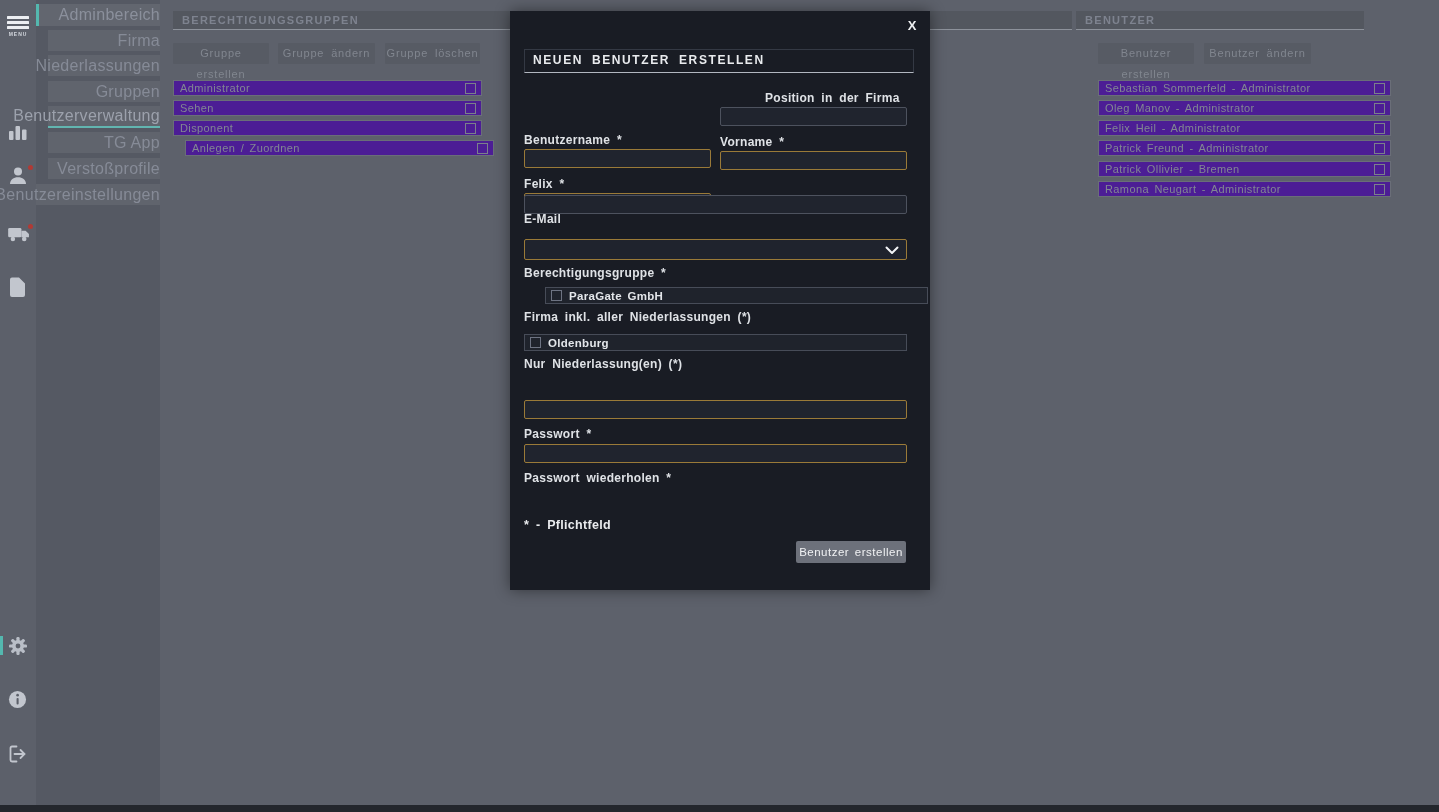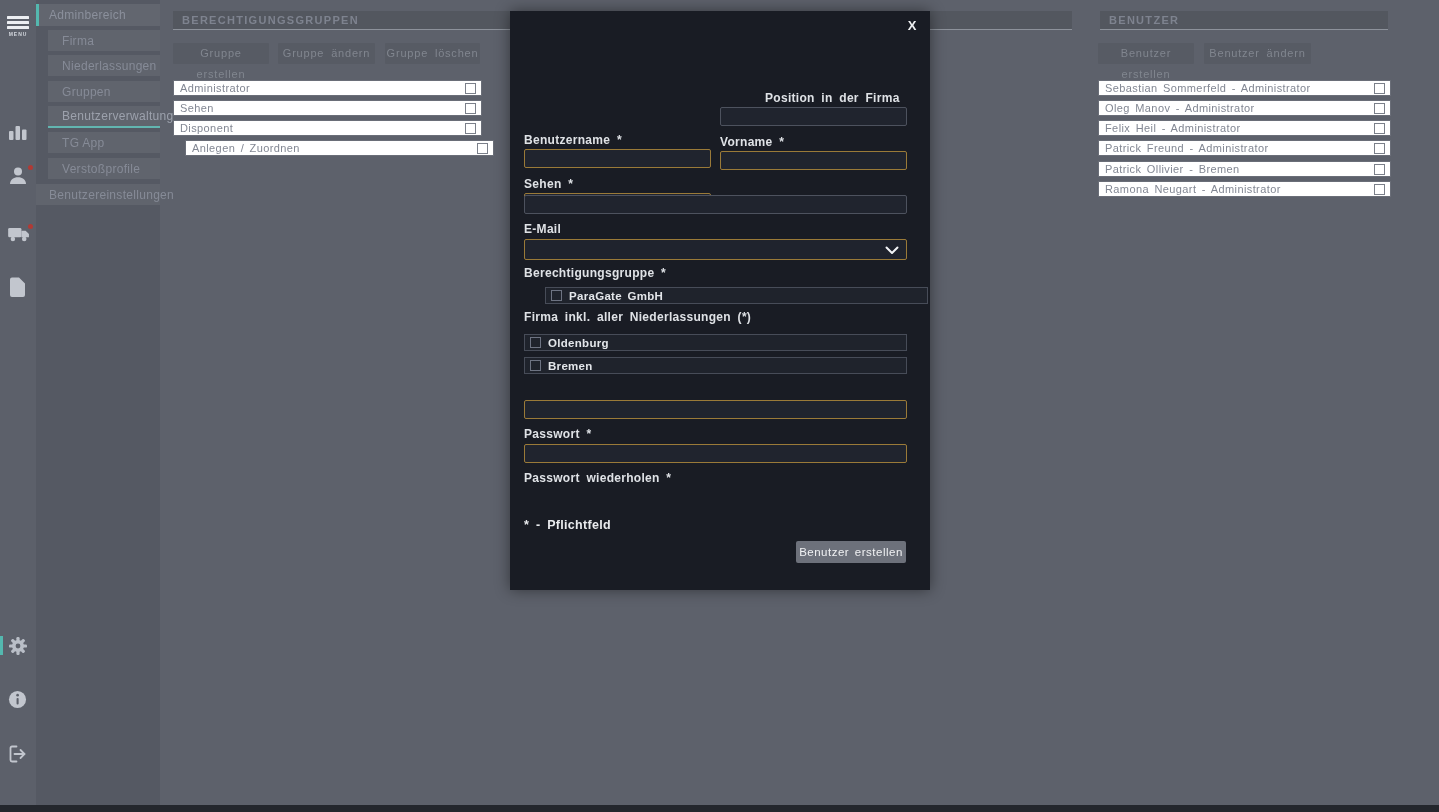--- a/index.html
+++ b/index.html
@@ -16,33 +16,33 @@
   .rail { left:0; top:0; width:36px; height:812px; background:#5c606a; }
   .rail-btn { position:absolute; left:8px; width:22px; height:22px; cursor:pointer; }
   .menu-btn { position:absolute; left:7px; top:16px; width:22px; }
   .menu-btn .bar { width:22px; height:3px; background:#eceef2; margin-bottom:2px; border-radius:0.5px; }
   .menu-label { font-size:5px; font-weight:bold; color:#d3d7de; letter-spacing:1px; text-align:center; margin-top:1px; }
   .badge { position:absolute; width:5px; height:5px; border-radius:50%; background:#b03a35; }
   .teal-ind { position:absolute; left:0; width:3px; background:#54b8af; }
 
   
   .nav-col { left:36px; top:0; width:124px; height:812px; background:#555963; }
-  .nav-item { position:absolute; background:#60646d; color:#868b97; font-size:12px;
-    letter-spacing:0.3px; display:flex; align-items:center; cursor:pointer; }
+  .nav-item { position:absolute; background:#60646d; color:#868b97; font-size:16px;
+    letter-spacing:0.3px; display:flex; align-items:center; cursor:pointer;justify-content:flex-end; }
   .nav-root { left:0; width:124px; padding-left:13px; }
   .nav-sub  { left:12px; width:112px; padding-left:14px; }
   .nav-item.section-active { background:#62666f; border-left:3px solid #54b8af; padding-left:10px; color:#8b909c; }
   .nav-item.current { border-bottom:2px solid #62b5b0; color:#9ca1ac; }
 
   
   .panel-header { position:absolute; height:19px; background:#53575f; border-bottom:1px solid #8d929b;
     color:#7e838f; font-size:11px; font-weight:bold; letter-spacing:1.3px; line-height:18px; padding-left:9px; }
   .panel-btn { position:absolute; top:43px; height:21px; background:#575b64; border-radius:1px;
     color:#81868f; font-size:11px; letter-spacing:0.8px; word-spacing:3px; text-align:center; line-height:21px; cursor:pointer; }
-  .lrow { position:absolute; height:16px; background:#ffffff; border:1px solid #6a6e78;
+  .lrow { position:absolute; height:16px; background:#4c1d95; border:1px solid #6a6e78;
     color:#82holder; color:#828793; font-size:11px; line-height:14px; letter-spacing:0.4px; word-spacing:2px; padding-left:6px; cursor:pointer; }
   .lrow .cb { position:absolute; right:5px; top:2px; width:11px; height:11px; border:1px solid #7b808a; }
 
   .bottom-strip { left:0; top:805px; width:1439px; height:7px; background:#24272d; }
 
   
   .modal { left:510px; top:11px; width:420px; height:579px; background:#191c24; box-shadow:0 0 14px rgba(0,0,0,0.45); }
   .modal * { position:absolute; }
   .m-close { right:13px; top:7px; color:#eef0f2; font-size:13px; font-weight:bold; cursor:pointer; letter-spacing:0.5px; }
   .m-title { left:14px; top:38px; width:390px; height:24px; border:1px solid #343944; border-bottom:1px solid #b2b7c0;
@@ -186,21 +186,21 @@
 </div>
 <div class="lrow" style="left:173px; top:120px; width:309px;">
   <span>Disponent</span>
   <span class="cb"></span>
 </div>
 <div class="lrow" style="left:185px; top:140px; width:309px;">
   <span>Anlegen / Zuordnen</span>
   <span class="cb"></span>
 </div>
 
-<div class="panel-header" style="left:1100px; top:11px; width:288px;">BENUTZER</div>
+<div class="panel-header" style="left:1076px; top:11px; width:288px;">BENUTZER</div>
 <div class="panel-btn" style="left:1098px; width:96px;">Benutzer erstellen</div>
 <div class="panel-btn" style="left:1204px; width:107px;">Benutzer ändern</div>
 
 <div class="lrow" style="left:1098px; top:80px; width:293px;">
   <span>Sebastian Sommerfeld - Administrator</span>
   <span class="cb"></span>
 </div>
 <div class="lrow" style="left:1098px; top:100px; width:293px;">
   <span>Oleg Manov - Administrator</span>
   <span class="cb"></span>
@@ -219,32 +219,33 @@
 </div>
 <div class="lrow" style="left:1098px; top:181px; width:293px;">
   <span>Ramona Neugart - Administrator</span>
   <span class="cb"></span>
 </div>
 
 <div class="abs bottom-strip"></div>
 
 <div class="abs modal">
   <div class="m-close">X</div>
+  <div class="m-title">NEUEN BENUTZER ERSTELLEN</div>
 
   <div class="m-label colL" style="top:80px;">Benutzername *</div>
   <div class="m-label colR" style="top:80px;padding-left:45px;">Position in der Firma</div>
   <input class="inp req half colL" style="top: 96px;" type="text" value="">
   <input class="inp half colR" style="top: 96px;" type="text" value="">
 
-  <div class="m-label colL" style="top:124px;">Sehen *</div>
+  <div class="m-label colL" style="top:124px;">Felix *</div>
   <div class="m-label colR" style="top:124px;">Vorname *</div>
   <input class="inp req half colL" style="top: 140px;" type="text" value="">
   <input class="inp req half colR" style="top: 140px;" type="text" value="">
 
-  <div class="m-label colL" style="top:169px;">E-Mail</div>
+  <div class="m-label colL" style="top:159px;">E-Mail</div>
   <input class="inp full" style="top: 184px;" type="text" value="">
 
   <div class="m-label colL" style="top:213px;">Berechtigungsgruppe *</div>
   <div class="sel" style="top:228px;">
     <span></span>
     <svg width="14" height="9" viewBox="0 0 14 9">
       <polyline points="1.5,1.5 7,7 12.5,1.5" stroke="#f2f4f6" stroke-width="2" fill="none" stroke-linecap="round" stroke-linejoin="round"></polyline>
       </svg>
   </div>
 
@@ -252,24 +253,20 @@
   <div class="chkrow" style="top:276px;margin-left:21px;">
     <span class="box"></span>
     <span class="cap">ParaGate GmbH</span>
   </div>
 
   <div class="m-label colL" style="top:304px;">Nur Niederlassung(en) (*)</div>
   <div class="chkrow" style="top:323px;padding-left:40px;">
     <span class="box"></span>
     <span class="cap">Oldenburg</span>
   </div>
-  <div class="chkrow" style="top:346px;">
-    <span class="box"></span>
-    <span class="cap">Bremen</span>
-  </div>
 
   <div class="m-label colL" style="top:374px;">Passwort *</div>
   <input class="inp req full" style="top: 389px;" type="password" value="">
 
   <div class="m-label colL" style="top:418px;">Passwort wiederholen *</div>
   <input class="inp req full" style="top: 433px;" type="password" value="">
 
   <div class="m-note">* - Pflichtfeld</div>
   <div class="m-submit">Benutzer erstellen</div>
 </div>

